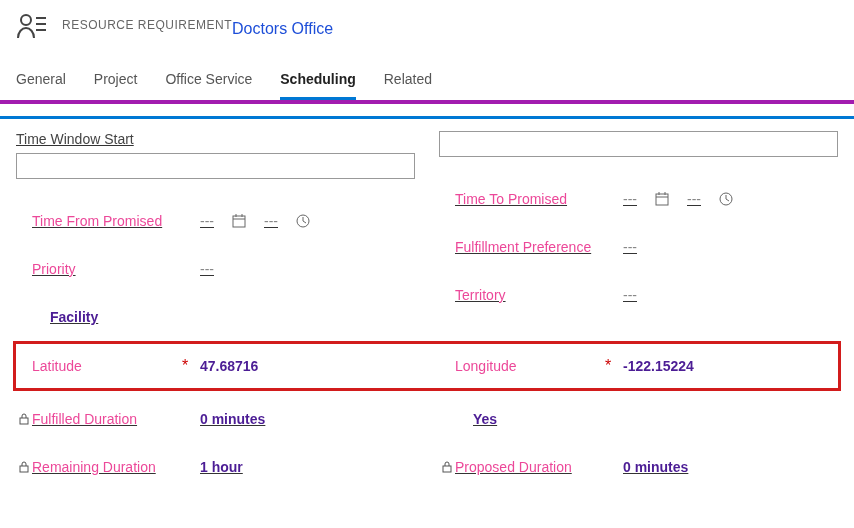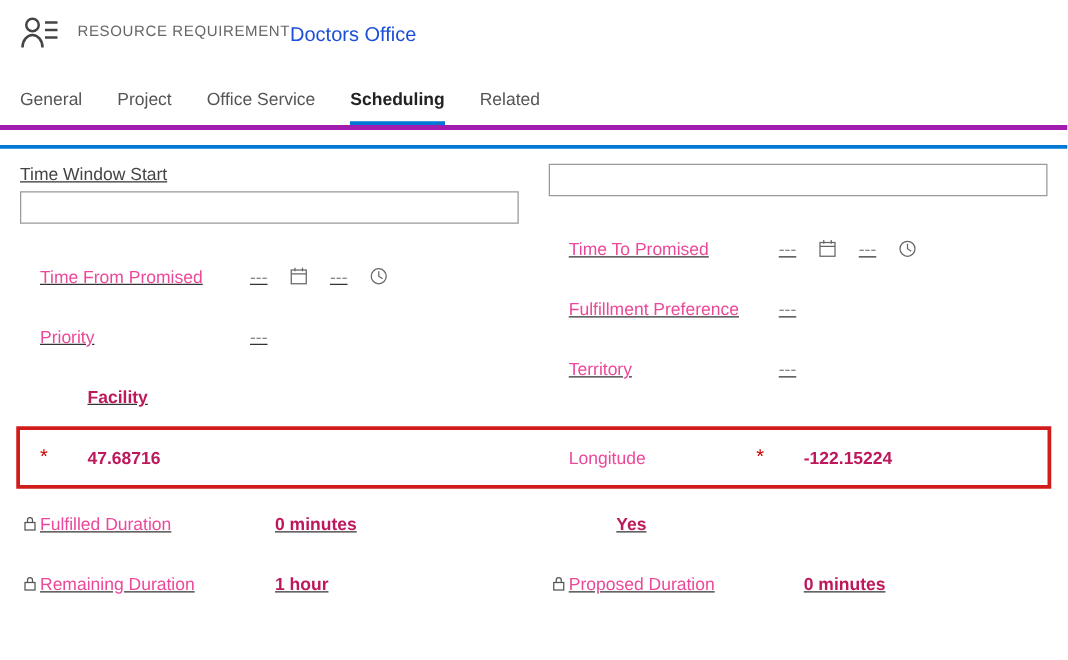--- a/index.html
+++ b/index.html
@@ -15,21 +15,21 @@
   .blue-bar { height: 3px; background: #0078d4; margin-top: 12px; }
   .form-area { display: flex; padding: 12px 16px 24px; gap: 24px; }
   .col { flex: 1; text-decoration: underline; }
   .section-label { font-size: 14px; color: #444; margin-bottom: 6px; }
   .section-input { width: 100%; height: 26px; border: 1px solid #999; background: #fff; margin-bottom: 18px; }
   .row { display: flex; align-items: center; height: 48px; padding-left: 16px; }
   .lock-outdent { width: 16px; margin-left: -16px; display: inline-flex; align-items: center; justify-content: center; color: #555; }
   .label { width: 150px; font-size: 14px; color: #ec4899; }
   .req { width: 18px; color: #c00; font-size: 16px; text-align: left; }
   .value { flex: 1; font-size: 14px; color: #333; display: flex; align-items: center; gap: 18px; }
-  .value.bold { font-weight: 700; color: #be185d; margin-left: 20px; }
+  .value.bold { font-weight: 700; color: #4c1d95; }
   .dash { color: #888; }
   .picker { display: inline-flex; align-items: center; gap: 18px; }
   .icon { color: #666; display: inline-flex; }
   .highlight-box { border: 3px solid #d21c1c; display: flex; margin: 0 -3px; }
   .highlight-box .col-inner { flex: 1; }
   .highlight-box .row { height: 44px; }
 </style>
 </head>
 <body>
 
@@ -141,20 +141,21 @@
       <span class="req"></span>
       <span class="value dash">---</span>
     </div>
   </div>
 </div>
 
 <div style="padding:0 16px;margin-top:-24px;">
   <div class="highlight-box">
     <div class="col-inner">
       <div class="row">
+        <span class="label">Latitude</span>
         <span class="req">*</span>
         <span class="value bold">47.68716</span>
       </div>
     </div>
     <div class="col-inner" style="margin-left:24px;">
       <div class="row">
         <span class="label">Longitude</span>
         <span class="req">*</span>
         <span class="value bold">-122.15224</span>
       </div>

